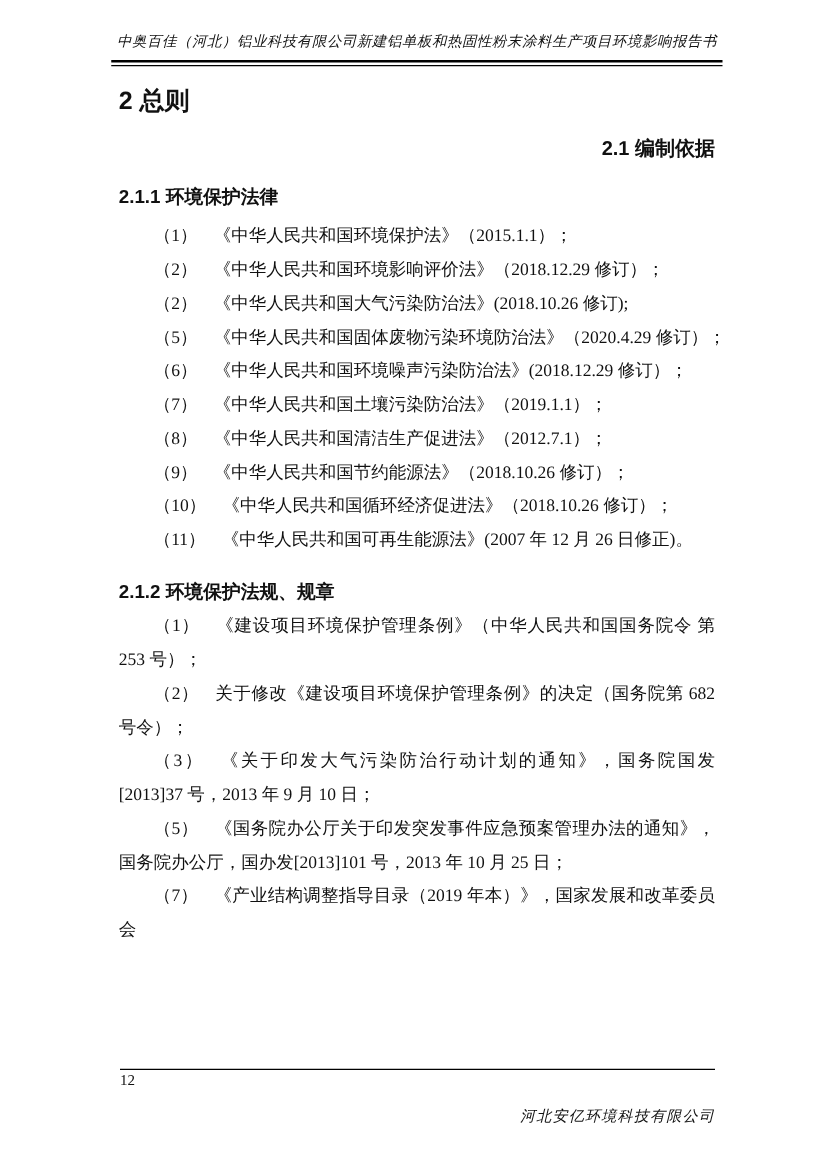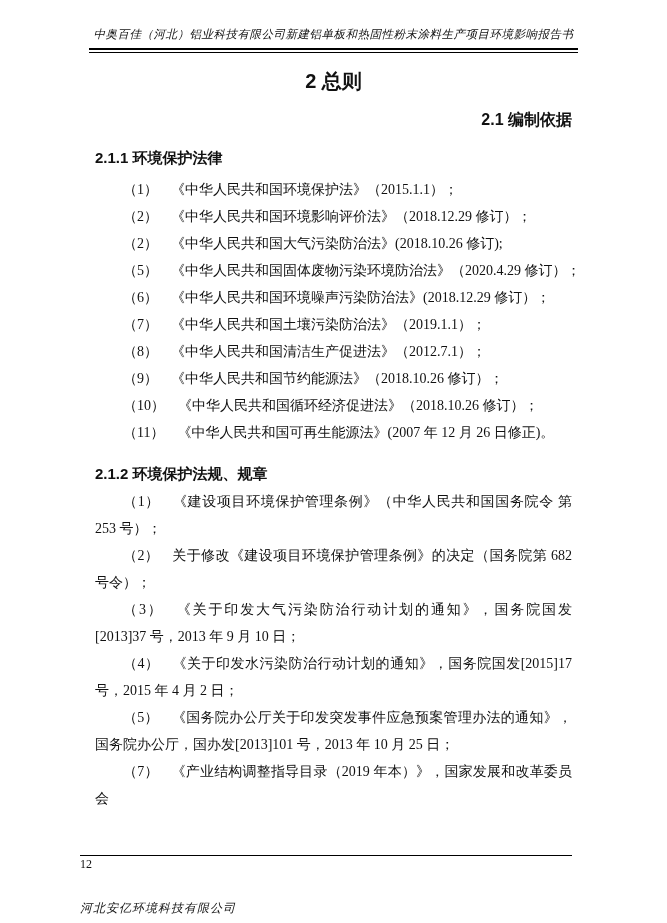--- a/index.html
+++ b/index.html
@@ -31,21 +31,20 @@
     border-bottom: 1px solid #000;
     margin: 0 -6px;
   }
   
   .h-chapter {
     font-family: "Liberation Sans", "DejaVu Sans", sans-serif;
     font-weight: bold;
     font-size: 20px;
     line-height: 24px;
     margin: 16px 0 0 0;
-    text-align: center;
   }
   .h-section {
     font-family: "Liberation Sans", "DejaVu Sans", sans-serif;
     font-weight: bold;
     font-size: 16px;
     line-height: 20px;
     margin: 17px 0 0 0;
     text-align: right;
   }
   .h-subsection {
@@ -69,29 +68,28 @@
     font-size: 14px;
     line-height: 27px;
     text-align: justify;
     text-indent: 28px;
     margin: 0;
   }
   .reg-para .num { margin-right: 13px; }
   
   .doc-footer {
     position: absolute;
-    left: 80px;
+    left: 96px;
     right: 95px;
     top: 855px;
     border-top: 1px solid #000;
     display: flex;
     justify-content: space-between;
     align-items: flex-start;
     padding-top: 1px;
-    flex-direction: column;
   }
   .page-number {
     font-size: 12px;
     line-height: 15px;
   }
   .footer-company {
     font-size: 12px;
     font-style: italic;
     letter-spacing: 1px;
     line-height: 16px;
@@ -124,21 +122,20 @@
     <div class="law-item"><span class="num">（10）</span><span class="txt">《中华人民共和国循环经济促进法》（2018.10.26 修订）；</span></div>
     <div class="law-item"><span class="num">（11）</span><span class="txt">《中华人民共和国可再生能源法》(2007 年 12 月 26 日修正)。</span></div>
   </div>
 
   <div class="h-subsection">2.1.2 环境保护法规、规章</div>
 
   <div class="reg-list">
     <p class="reg-para"><span class="num">（1）</span><span class="txt">《建设项目环境保护管理条例》（中华人民共和国国务院令 第 253 号）；</span></p>
     <p class="reg-para"><span class="num">（2）</span><span class="txt">关于修改《建设项目环境保护管理条例》的决定（国务院第 682 号令）；</span></p>
     <p class="reg-para"><span class="num">（3）</span><span class="txt">《关于印发大气污染防治行动计划的通知》，国务院国发[2013]37 号，2013 年 9 月 10 日；</span></p>
-    <p class="reg-para"><span class="num">（4）</span><span class="txt">《关于印发水污染防治行动计划的通知》，国务院国发[2015]17 号，2015 年 4 月 2 日；</span></p>
     <p class="reg-para"><span class="num">（5）</span><span class="txt">《国务院办公厅关于印发突发事件应急预案管理办法的通知》，国务院办公厅，国办发[2013]101 号，2013 年 10 月 25 日；</span></p>
     <p class="reg-para"><span class="num">（7）</span><span class="txt">《产业结构调整指导目录（2019 年本）》，国家发展和改革委员会</span></p>
   </div>
 
   <div class="doc-footer">
     <span class="page-number">12</span>
     <span class="footer-company">河北安亿环境科技有限公司</span>
   </div>
 
 </div>

